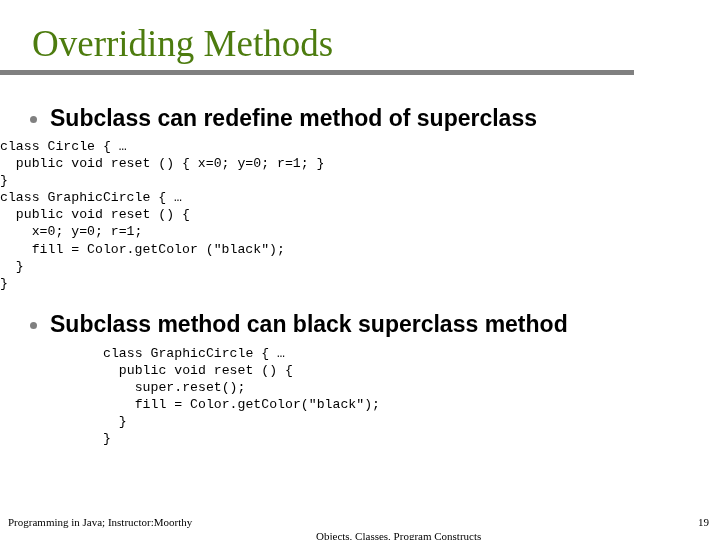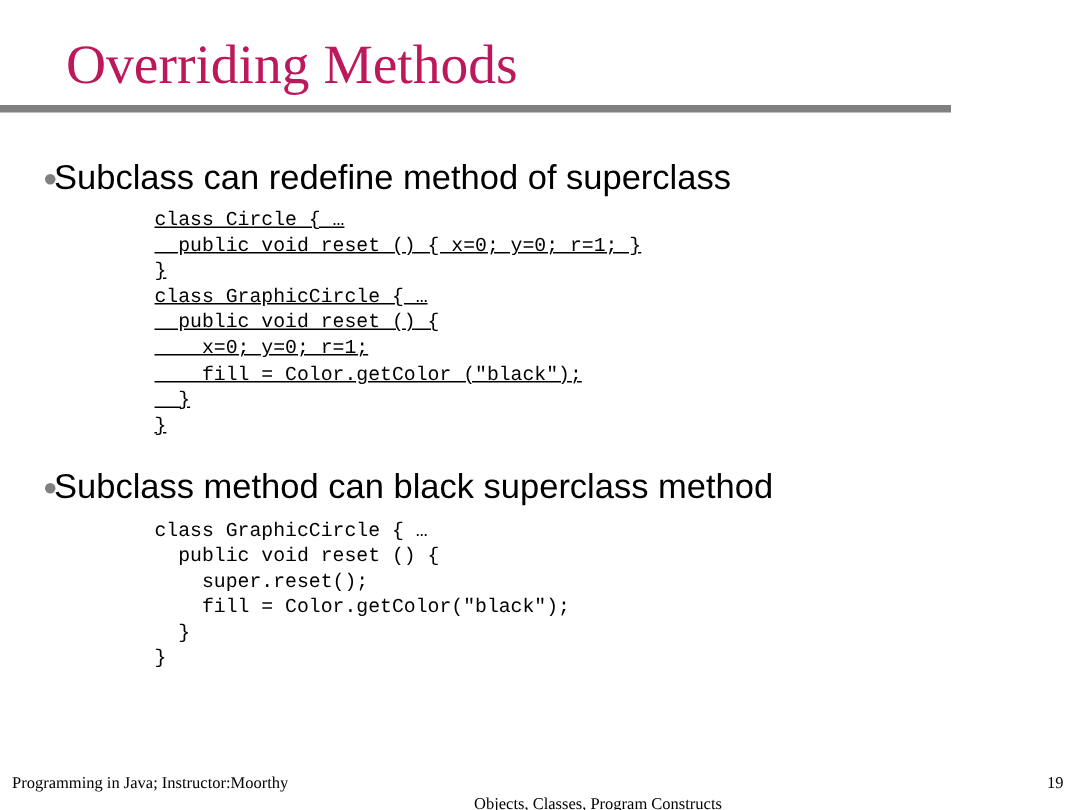--- a/index.html
+++ b/index.html
@@ -18,26 +18,26 @@
   .slide {
     position: absolute;
     inset: 0;
     width: 720px;
     height: 540px;
   }
 
   
   .slide-title {
     position: absolute;
-    left: 44px;
+    left: 32px;
     top: 22px;
     font-family: "Liberation Serif", serif;
     font-size: 37px;
     line-height: 44px;
-    color: #be185d;
+    color: #4d7c0f;
     white-space: nowrap;
     letter-spacing: 0px;
   }
 
   .title-rule {
     position: absolute;
     left: 0px;
     top: 70px;
     width: 634px;
     height: 5px;
@@ -47,22 +47,23 @@
   
   .body-area {
     position: absolute;
     left: 0;
     top: 104px;
     width: 720px;
   }
 
   .bullet-row {
     position: relative;
-    padding-left: 36px;
+    padding-left: 50px;
     margin-bottom: 2px;
+    font-weight: bold;
   }
 
   .bullet-marker {
     position: absolute;
     left: 30px;
     top: 12px;
     width: 7px;
     height: 7px;
     border-radius: 50%;
     background: #808080;
@@ -80,23 +81,21 @@
     font-family: "Liberation Mono", monospace;
     font-size: 13.2px;
     line-height: 17.1px;
     color: #000000;
     white-space: pre;
     margin: 3px 0 0 0;
     padding: 0;
   }
 
   .code-block.first {
-    margin-left: 103px;
     margin-top: 5px;
-    text-decoration: underline;
   }
 
   .code-block.second {
     margin-left: 103px;
     margin-top: 6px;
   }
 
   .spacer-between {
     height: 18px;
   }

